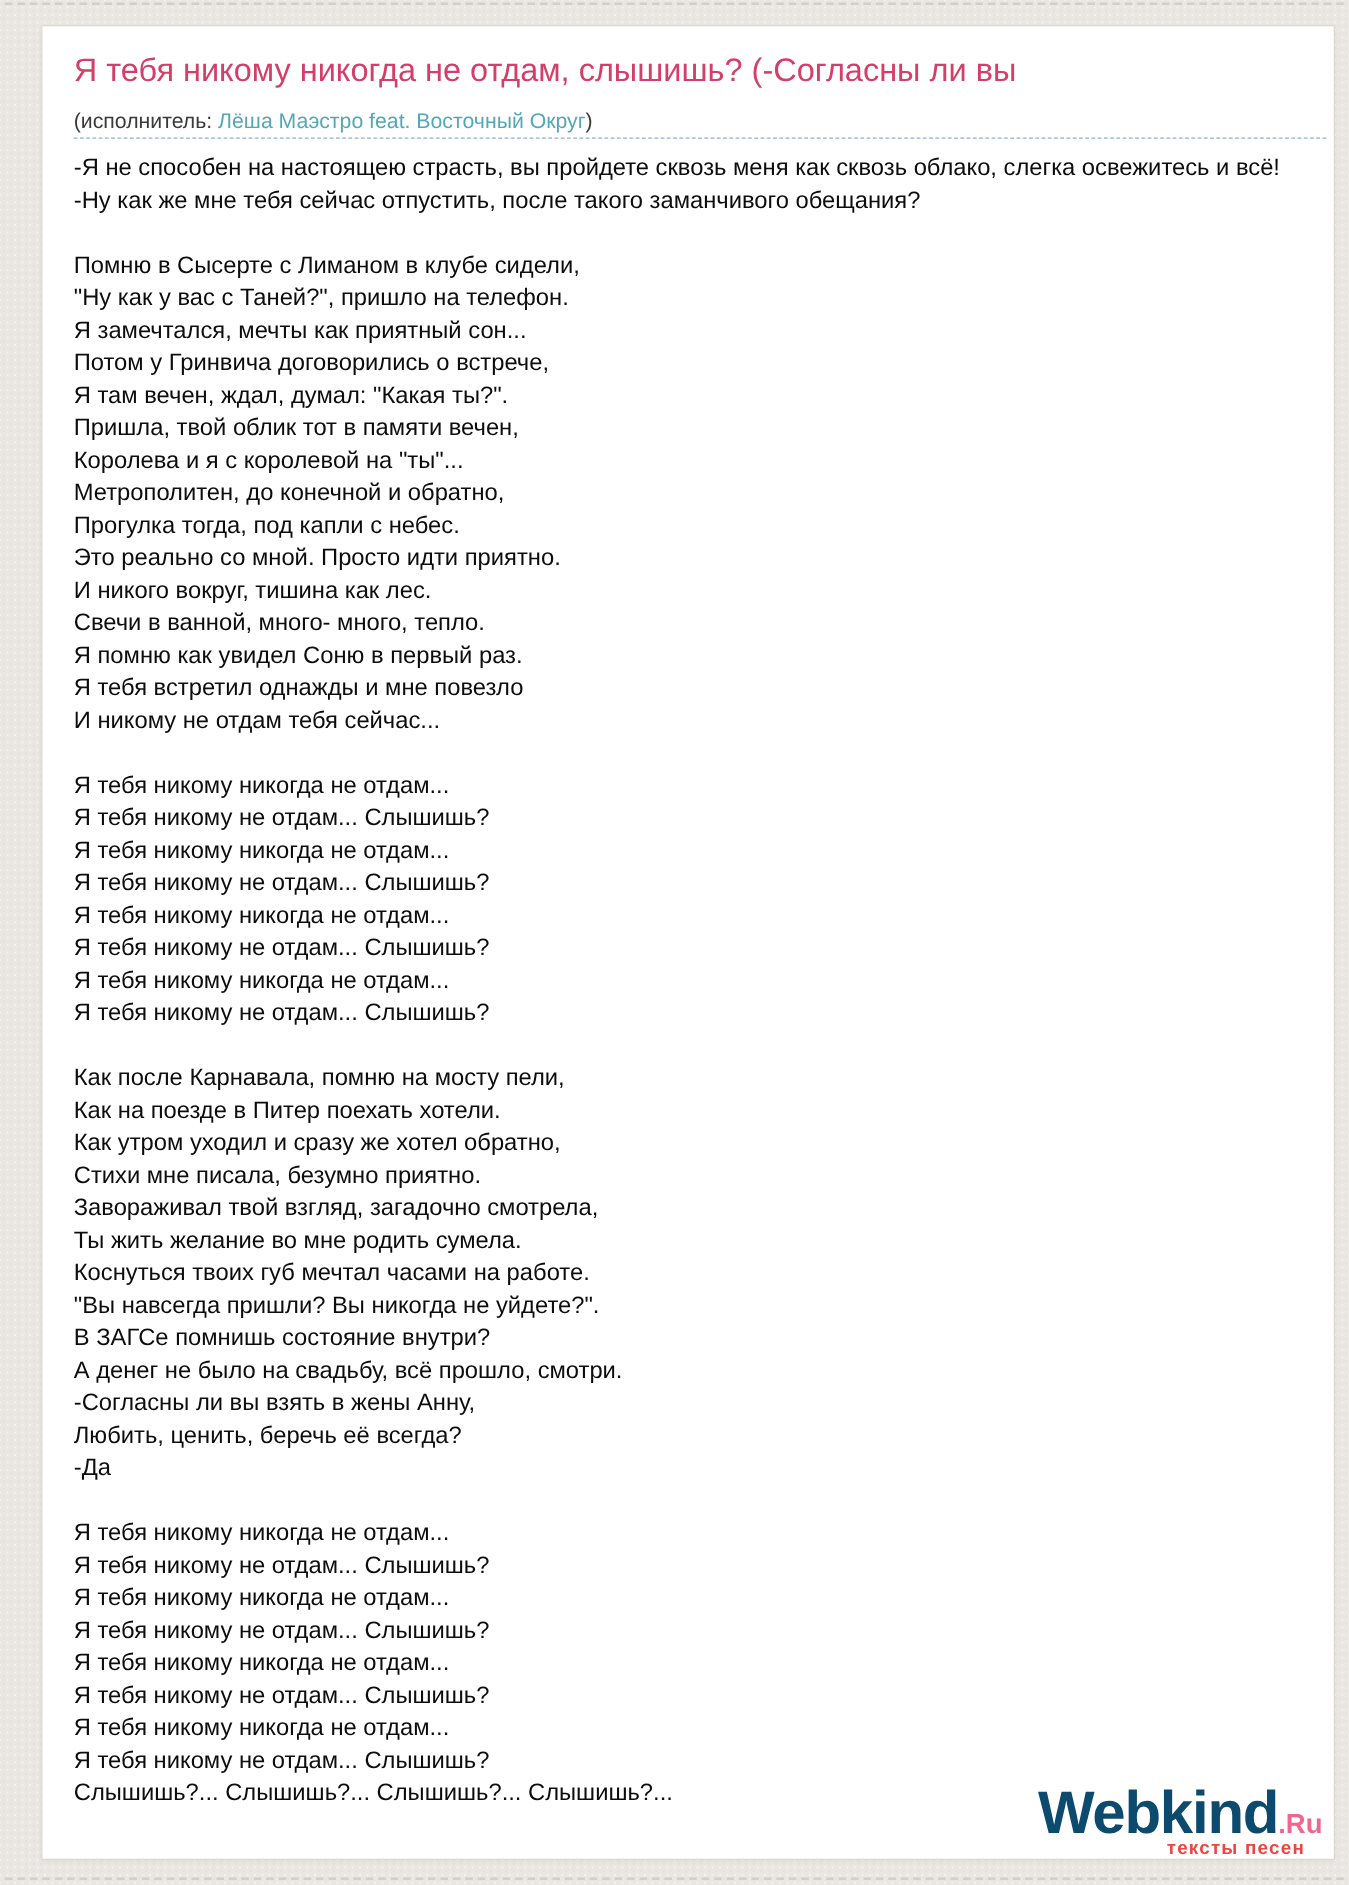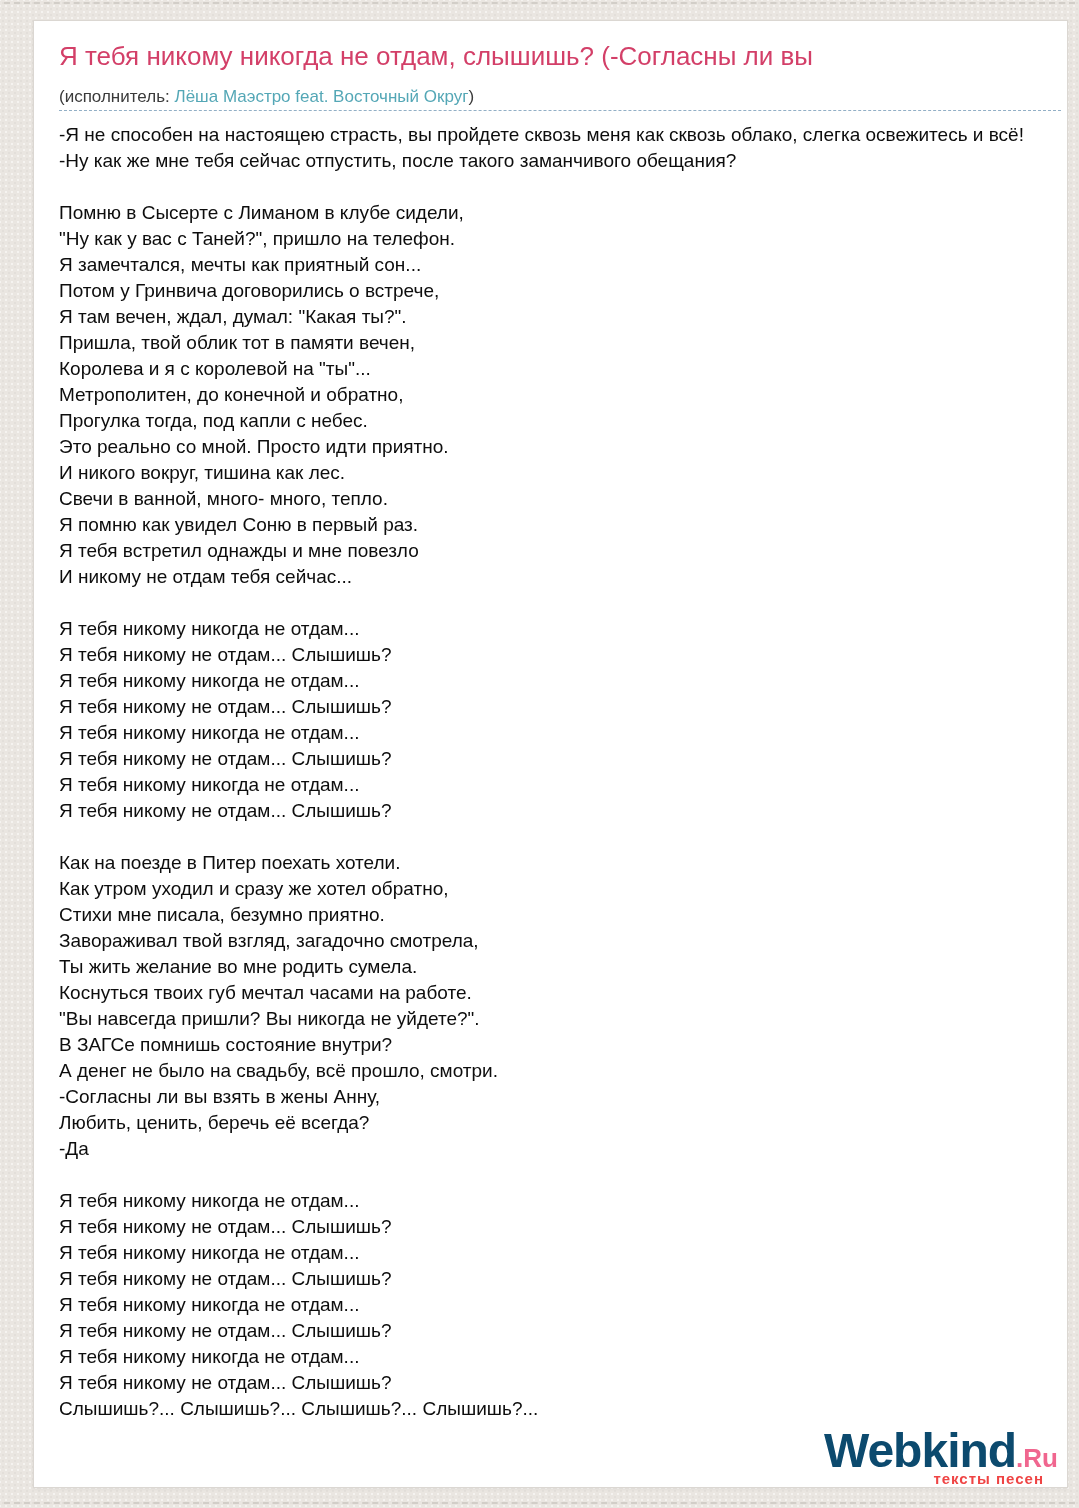--- a/index.html
+++ b/index.html
@@ -91,21 +91,21 @@
     background: #ffffff;
     padding-left: 6px;
   }
   .logo-main {
     font-size: 48px;
     font-weight: 700;
     color: #0c4a6e;
     letter-spacing: -1px;
   }
   .logo-suffix {
-    font-size: 26px;
+    font-size: 22px;
     font-weight: 700;
     color: #f0668f;
   }
   .logo-tagline {
     margin-top: -4px;
     margin-right: 14px;
     font-size: 15px;
     font-weight: 700;
     color: #ef4444;
     letter-spacing: 1px;
@@ -152,20 +152,21 @@
         <div class="line">Я тебя никому никогда не отдам...</div>
         <div class="line">Я тебя никому не отдам... Слышишь?</div>
         <div class="line">Я тебя никому никогда не отдам...</div>
         <div class="line">Я тебя никому не отдам... Слышишь?</div>
         <div class="line">Я тебя никому никогда не отдам...</div>
         <div class="line">Я тебя никому не отдам... Слышишь?</div>
         <div class="line">Я тебя никому никогда не отдам...</div>
         <div class="line">Я тебя никому не отдам... Слышишь?</div>
       </div>
       <div class="stanza">
+        <div class="line">Как после Карнавала, помню на мосту пели,</div>
         <div class="line">Как на поезде в Питер поехать хотели.</div>
         <div class="line">Как утром уходил и сразу же хотел обратно,</div>
         <div class="line">Стихи мне писала, безумно приятно.</div>
         <div class="line">Завораживал твой взгляд, загадочно смотрела,</div>
         <div class="line">Ты жить желание во мне родить сумела.</div>
         <div class="line">Коснуться твоих губ мечтал часами на работе.</div>
         <div class="line">"Вы навсегда пришли? Вы никогда не уйдете?".</div>
         <div class="line">В ЗАГСе помнишь состояние внутри?</div>
         <div class="line">А денег не было на свадьбу, всё прошло, смотри.</div>
         <div class="line">-Согласны ли вы взять в жены Анну,</div>

